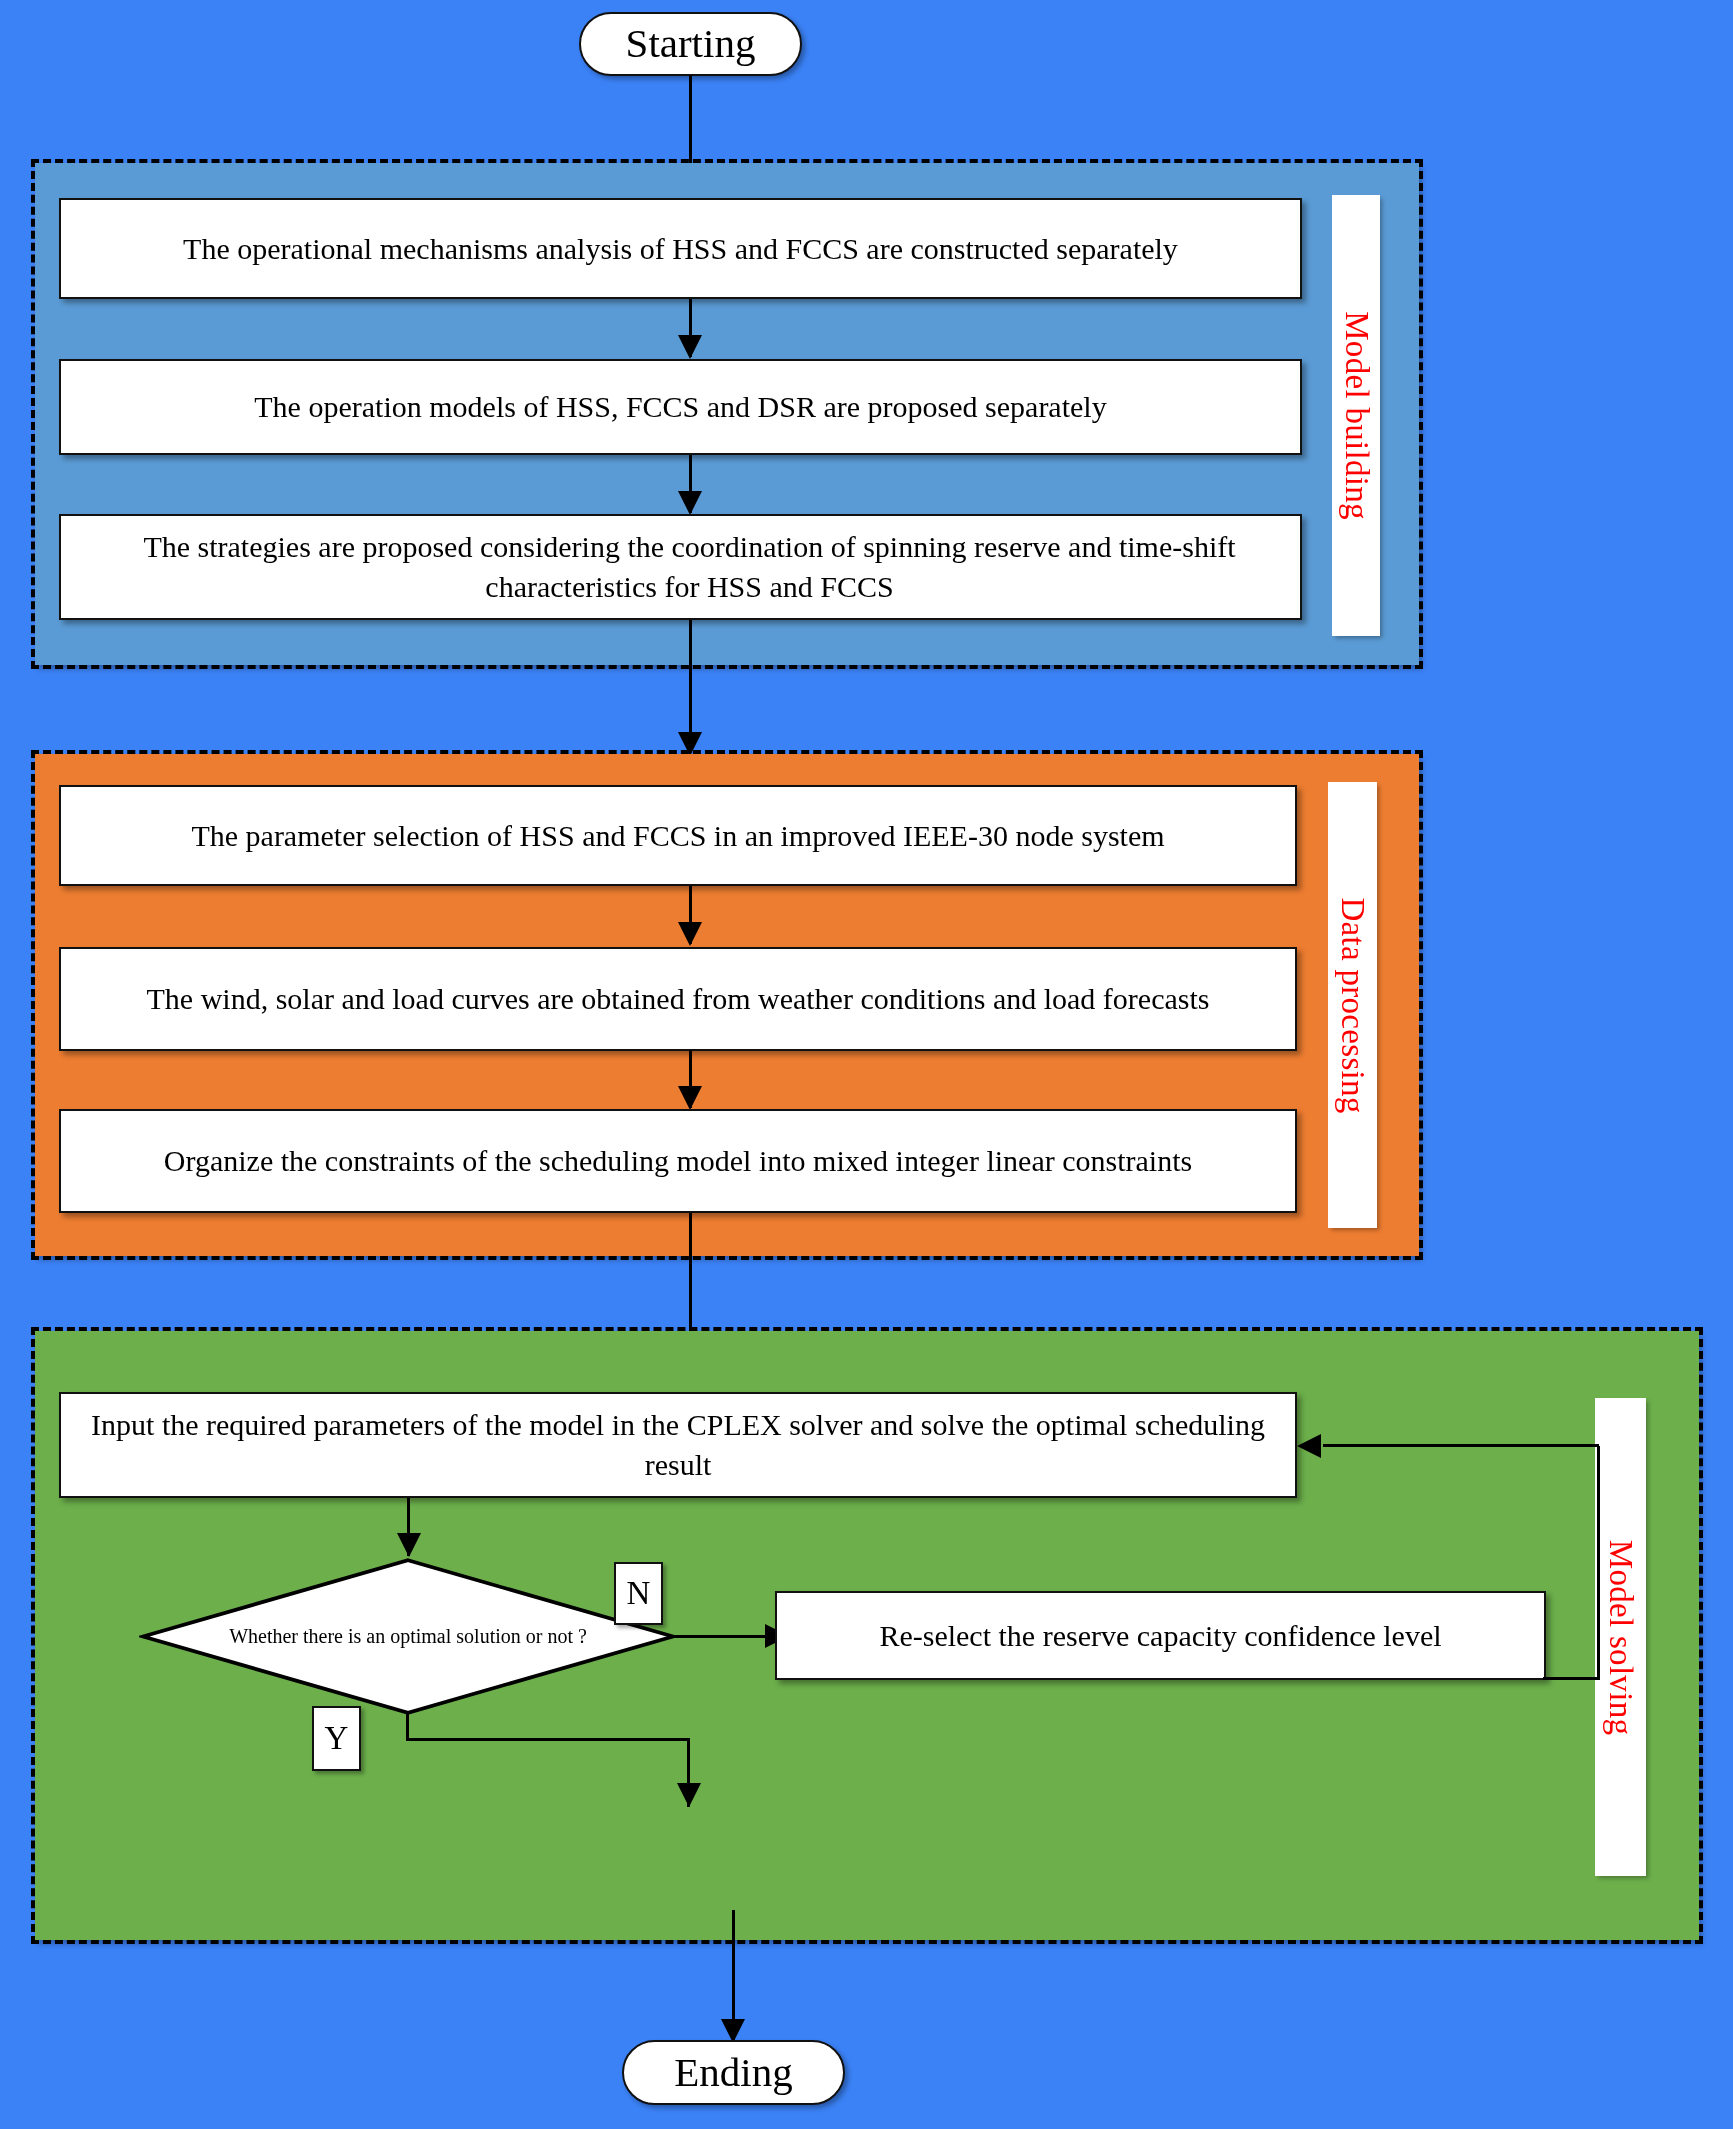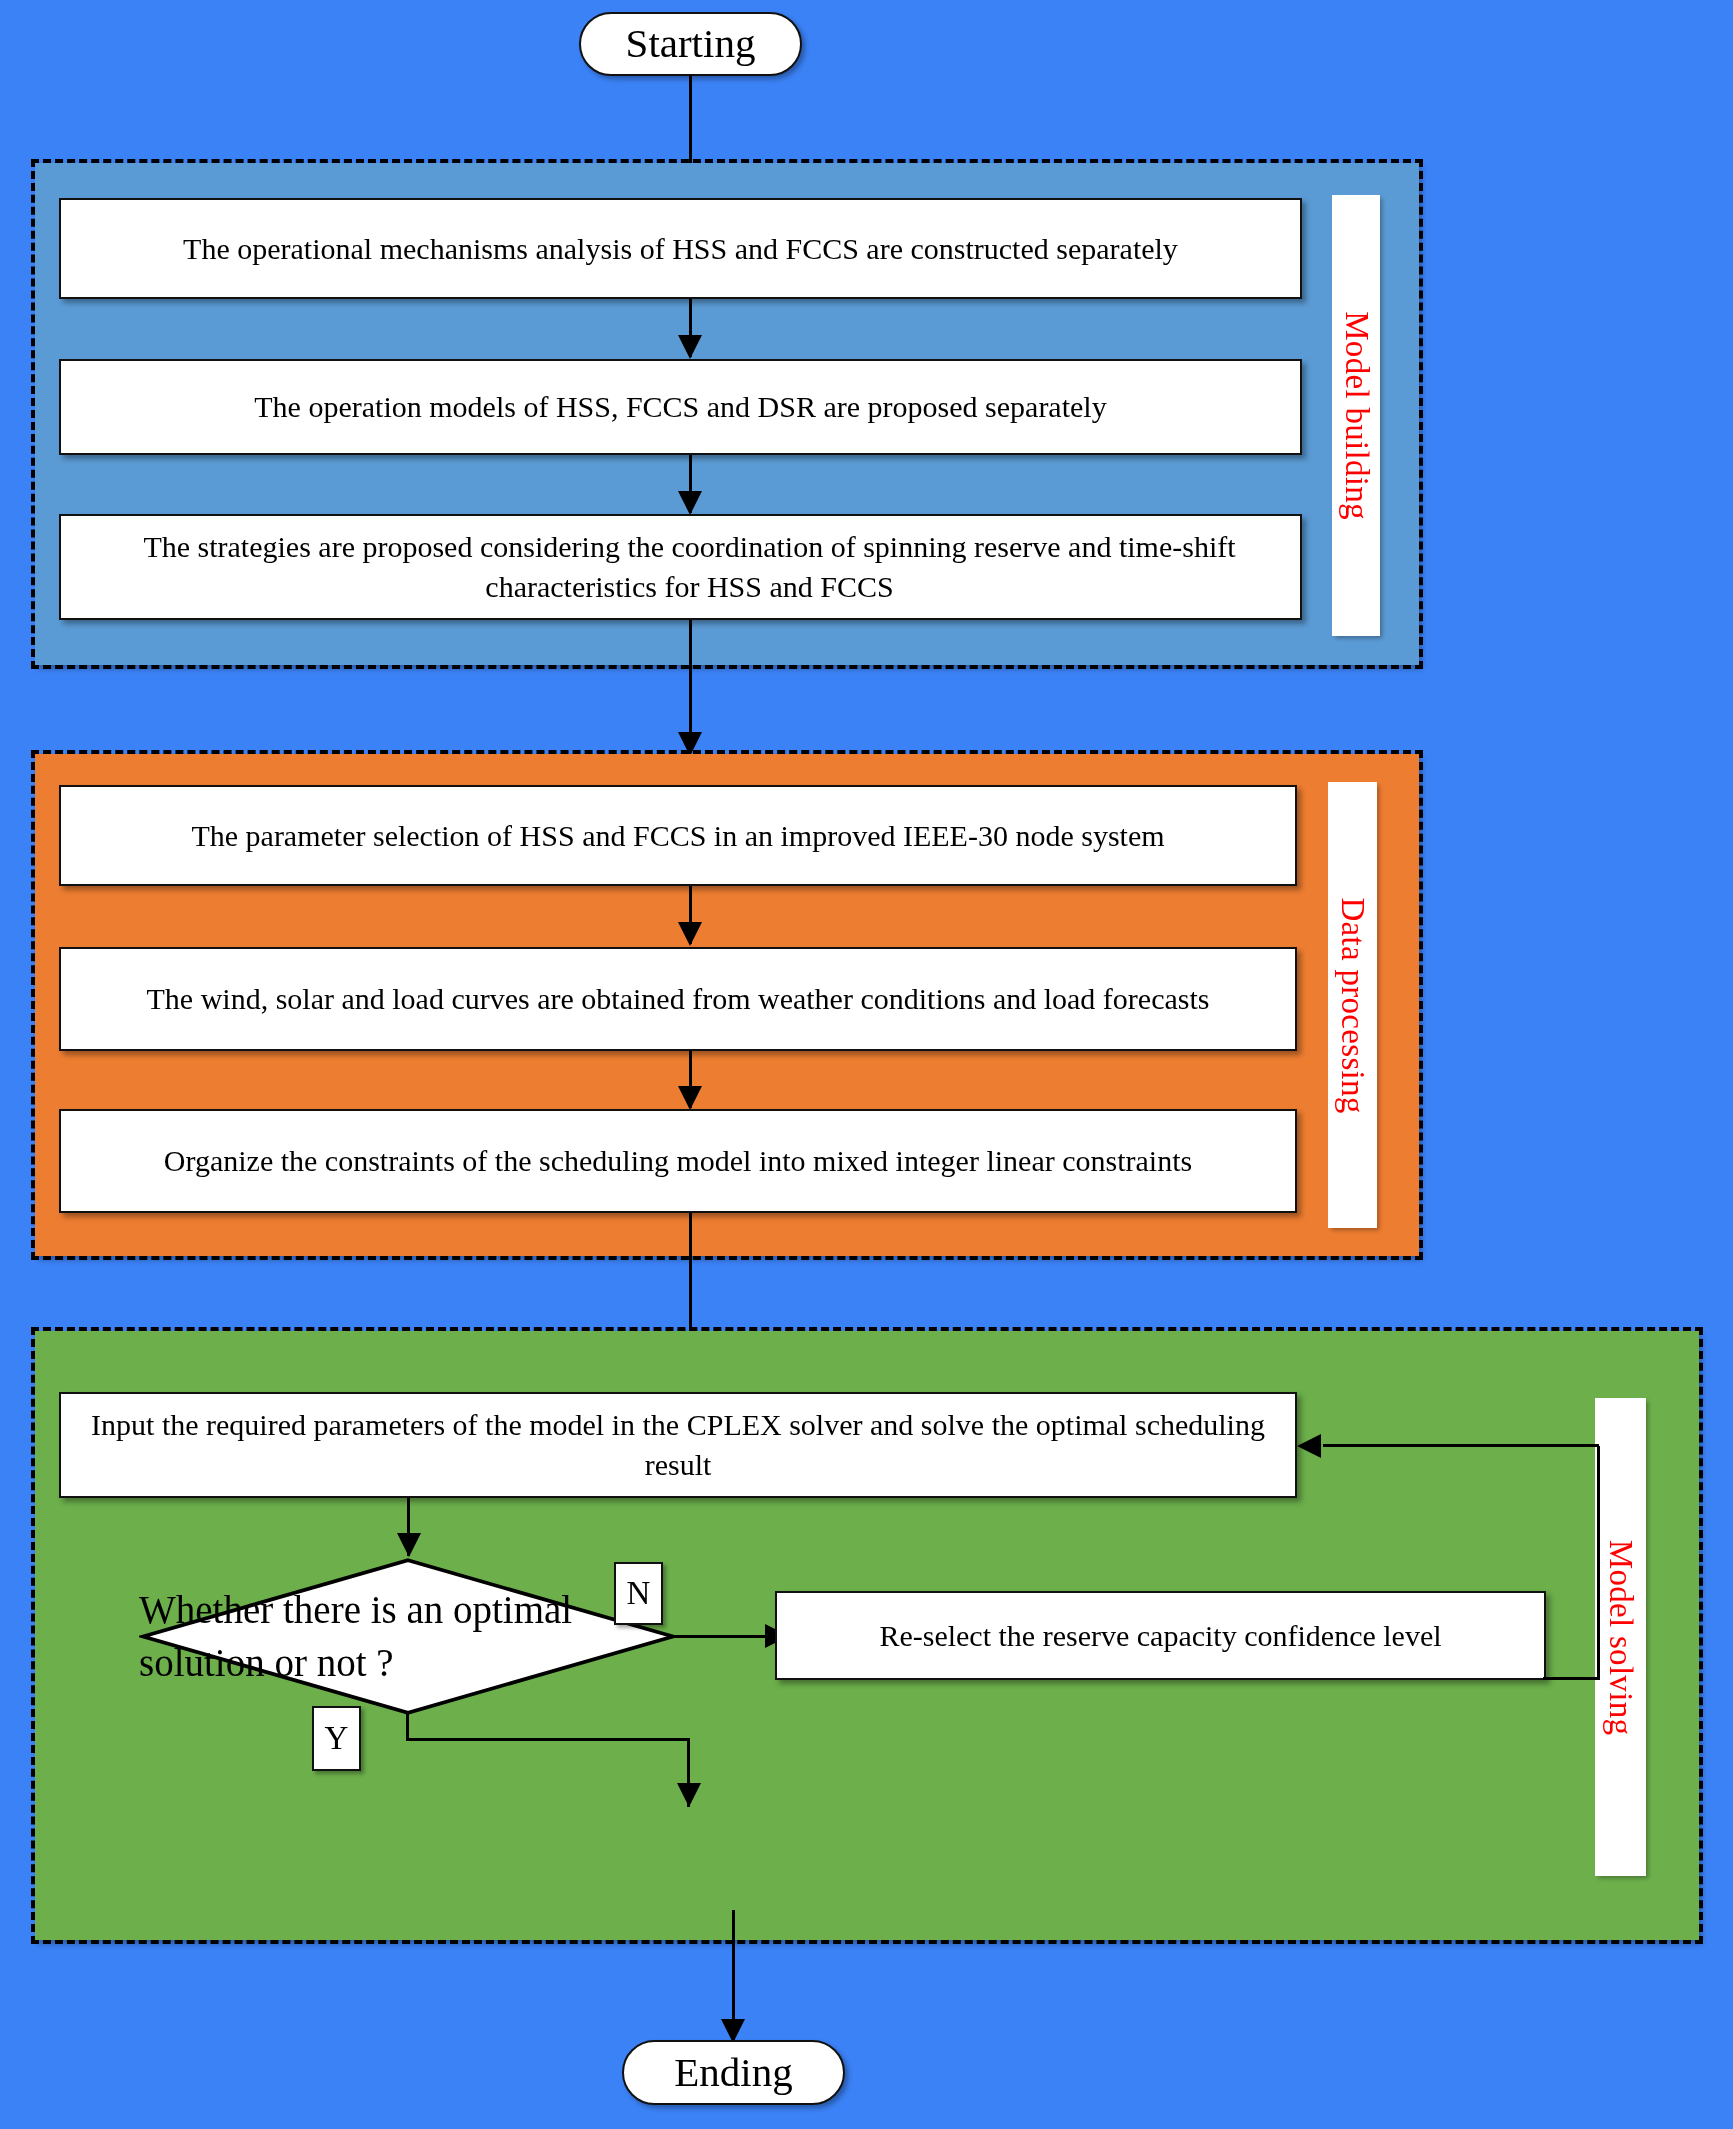--- a/index.html
+++ b/index.html
@@ -77,21 +77,22 @@
   .diamond{
     position:absolute;
   }
   .diamond svg{display:block;}
   .diamond .dtext{
     position:absolute;
     inset:0;
     display:flex;
     align-items:center;
     justify-content:center;
-    font-size:39px;
+    text-align:center;
+    font-size:20px;
     line-height:1.35;
     pointer-events:none;
   }
   
   .tag{
     position:absolute;
     box-sizing:border-box;
     background:#ffffff;
     border:2.1px solid #111;
     display:flex;

